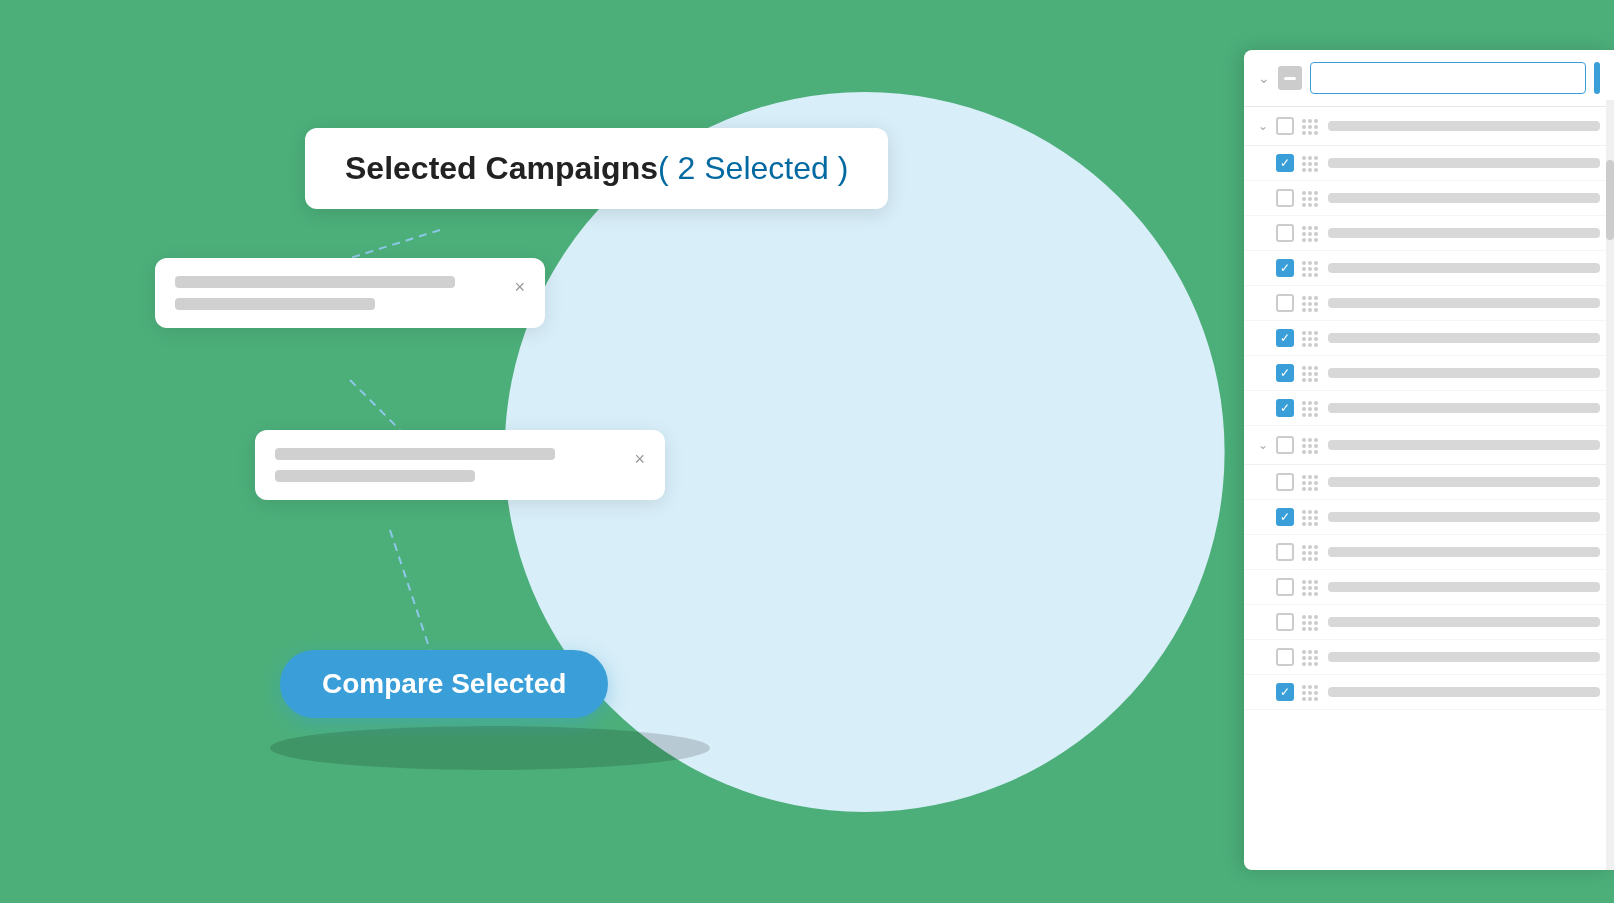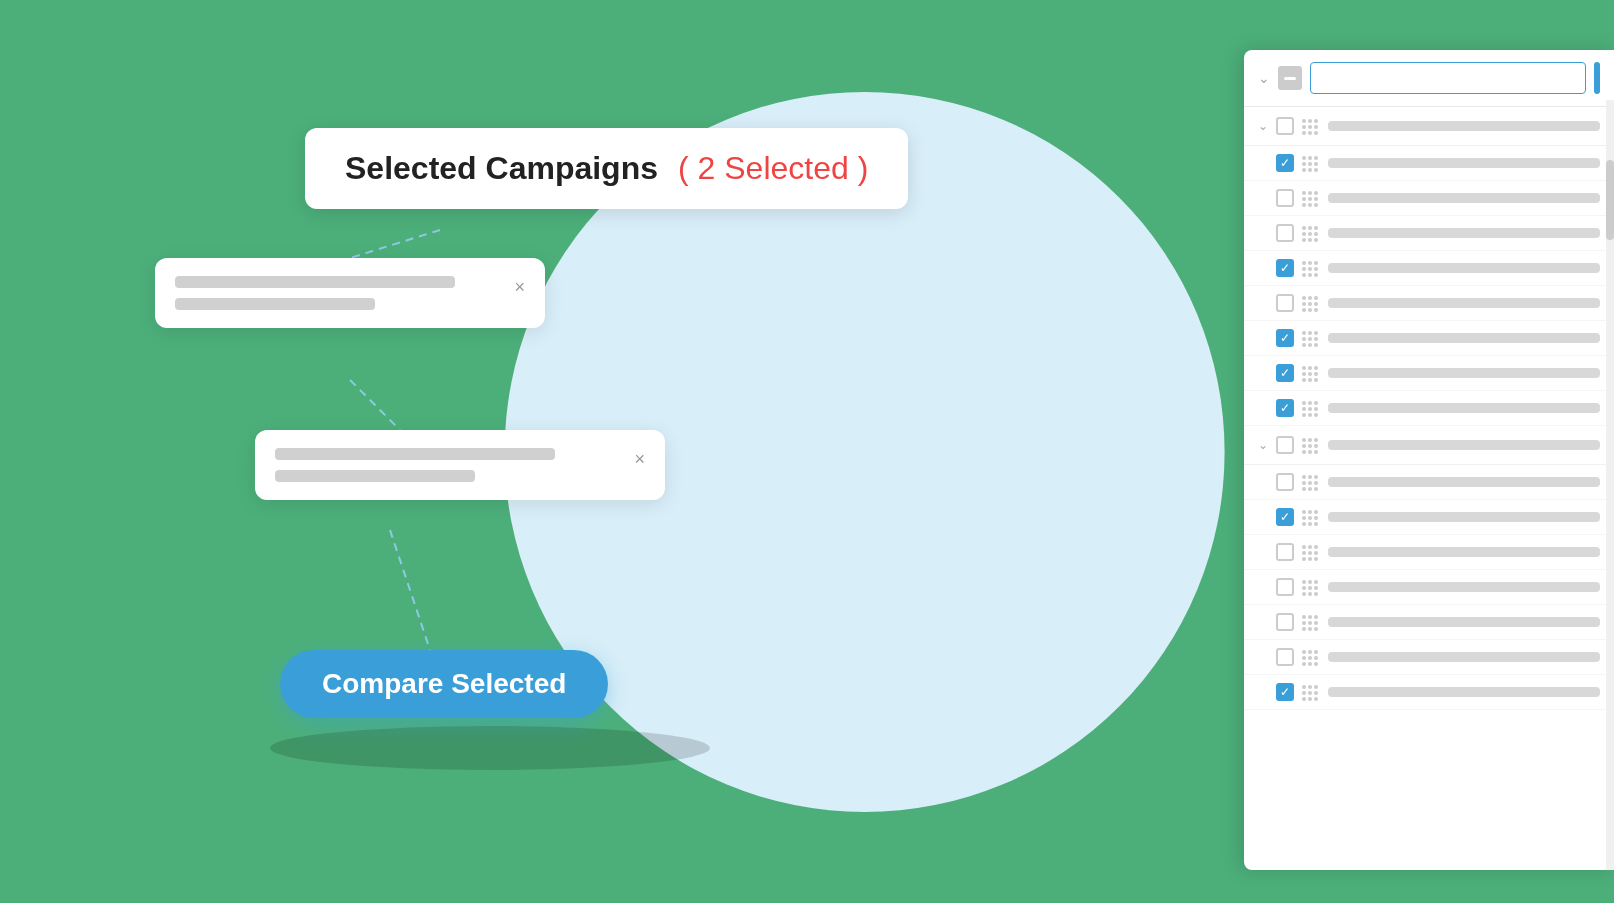--- a/index.html
+++ b/index.html
@@ -47,34 +47,33 @@
     .selected-campaigns-label {
       position: absolute;
       top: 128px;
       left: 305px;
       background: white;
       border-radius: 12px;
       padding: 22px 40px;
       box-shadow: 0 4px 20px rgba(0,0,0,0.12);
       display: flex;
       align-items: center;
-      gap: 20px;
       white-space: nowrap;
     }
 
     .selected-campaigns-label .title {
       font-size: 32px;
       font-weight: 700;
       color: #222;
     }
 
     .selected-campaigns-label .count {
       font-size: 32px;
       font-weight: 500;
-      color: #ef4444;
+      color: #0369a1;
     }
 
     
     .campaign-card {
       position: absolute;
       background: white;
       border-radius: 12px;
       padding: 18px 20px;
       box-shadow: 0 4px 20px rgba(0,0,0,0.1);
       display: flex;

